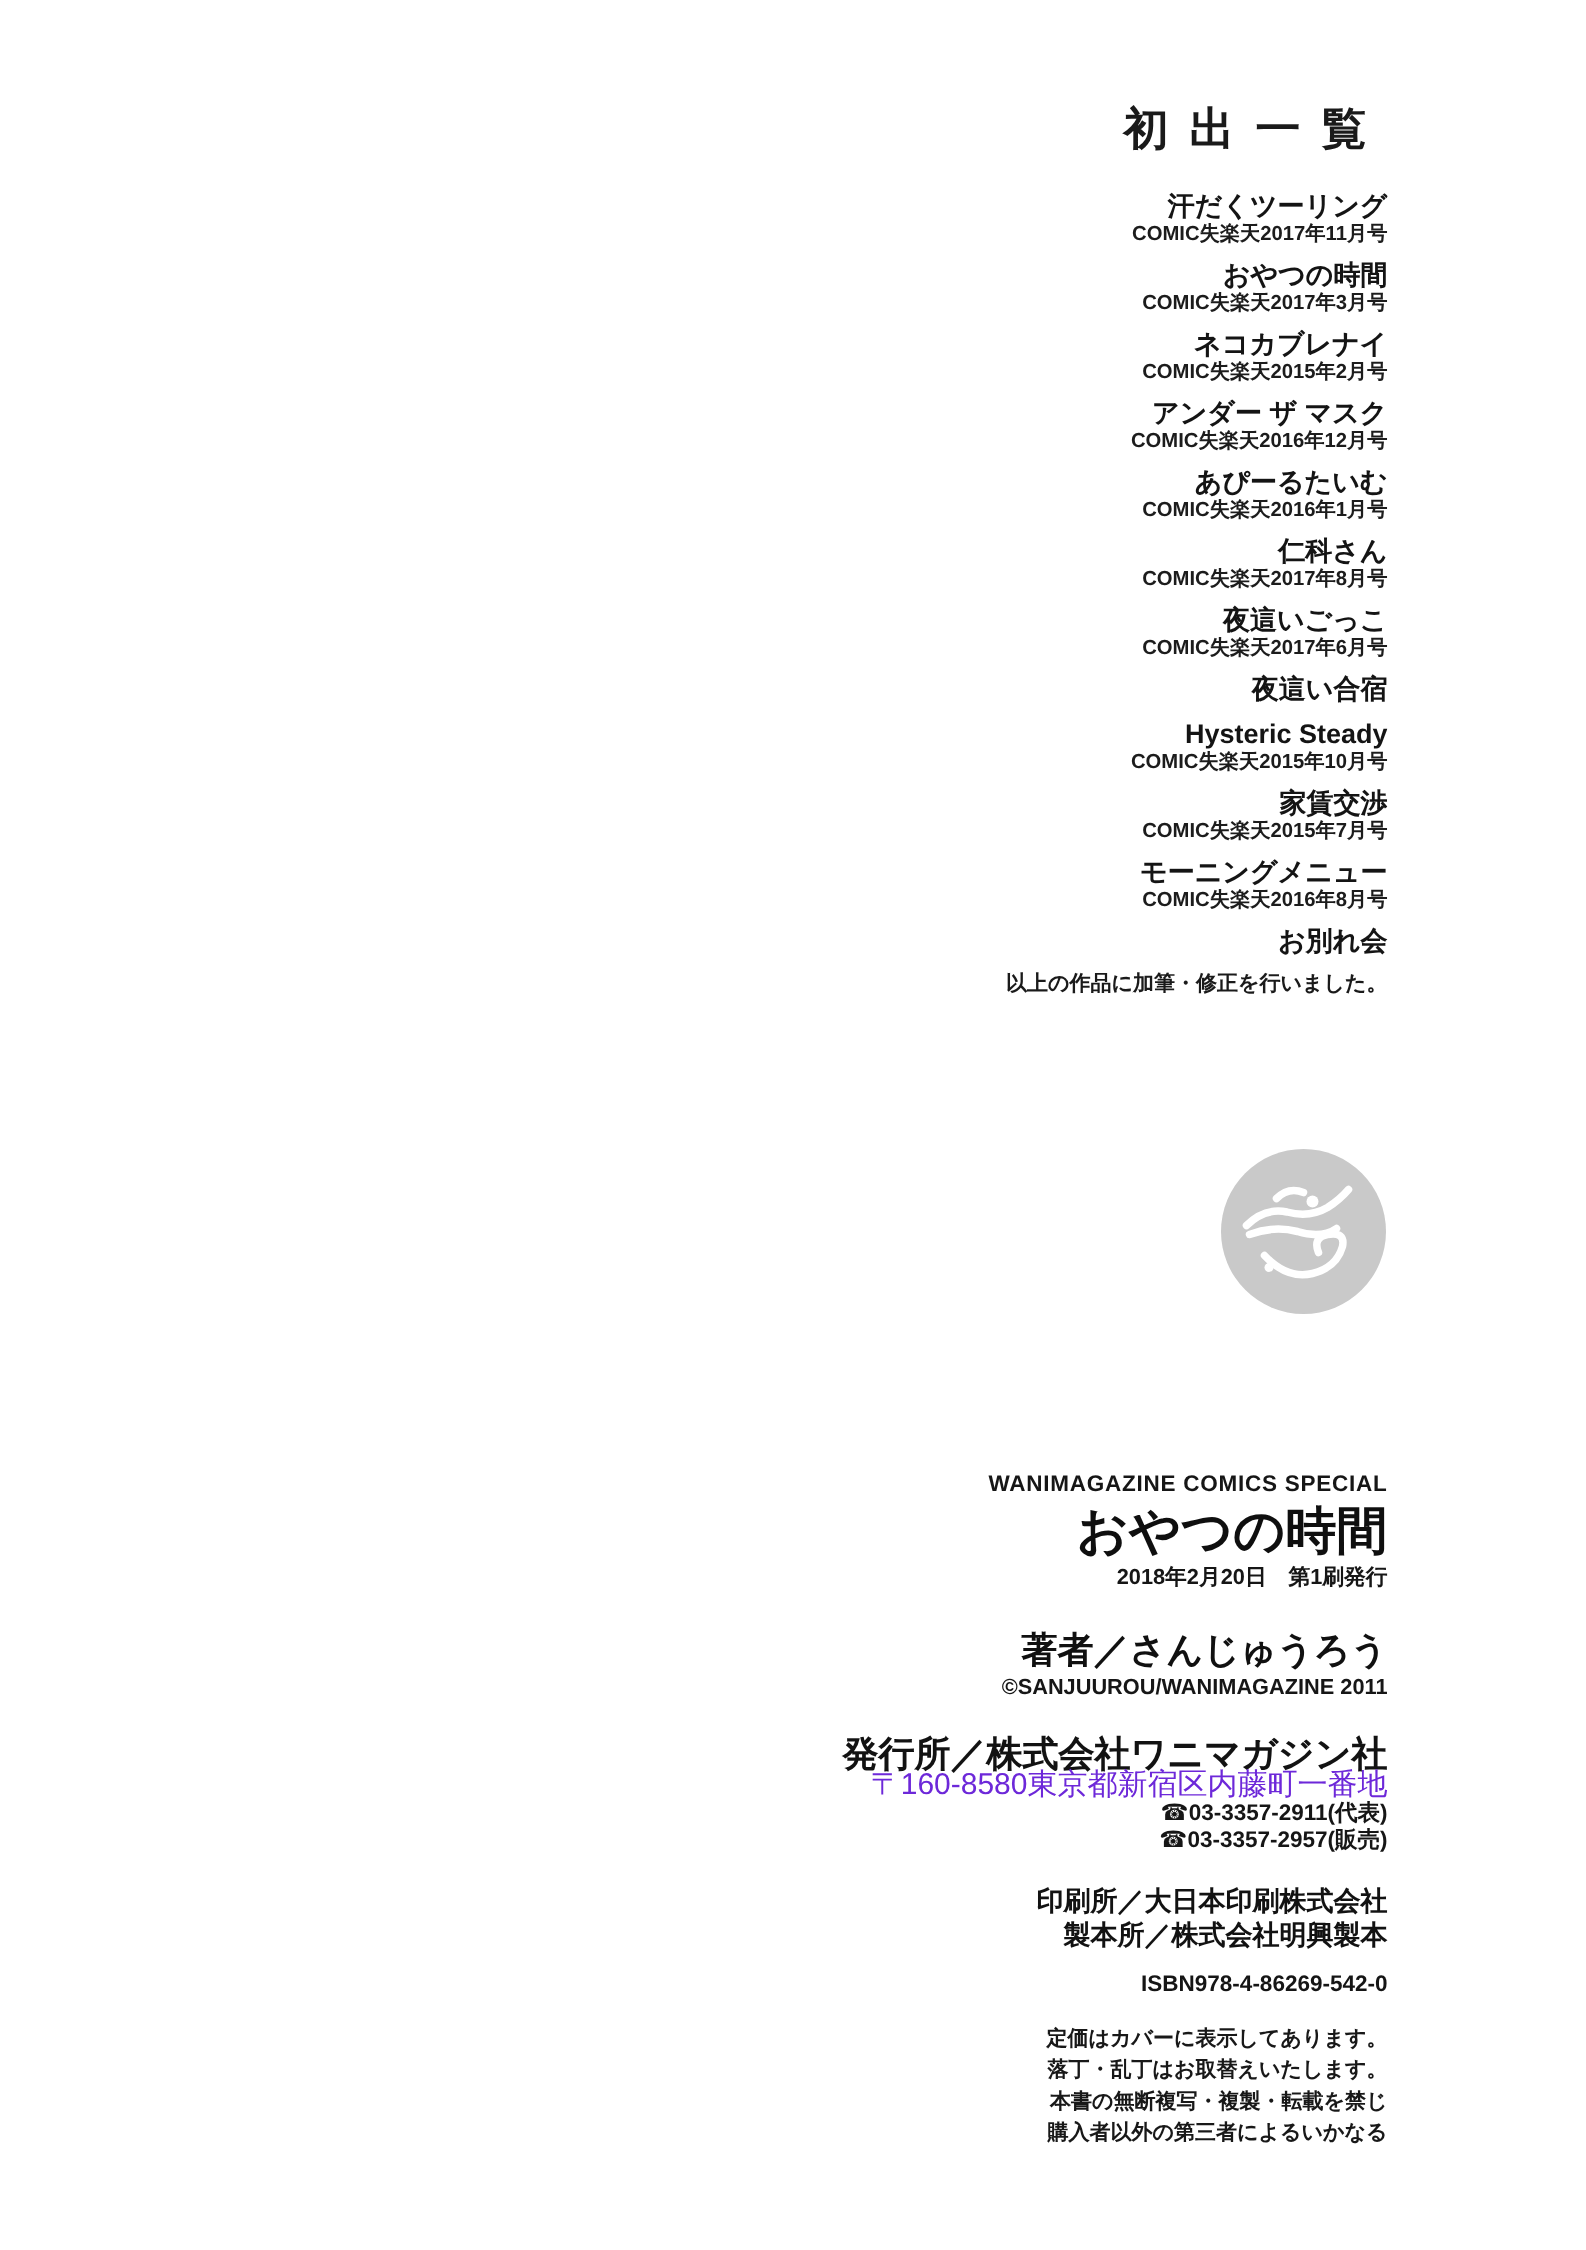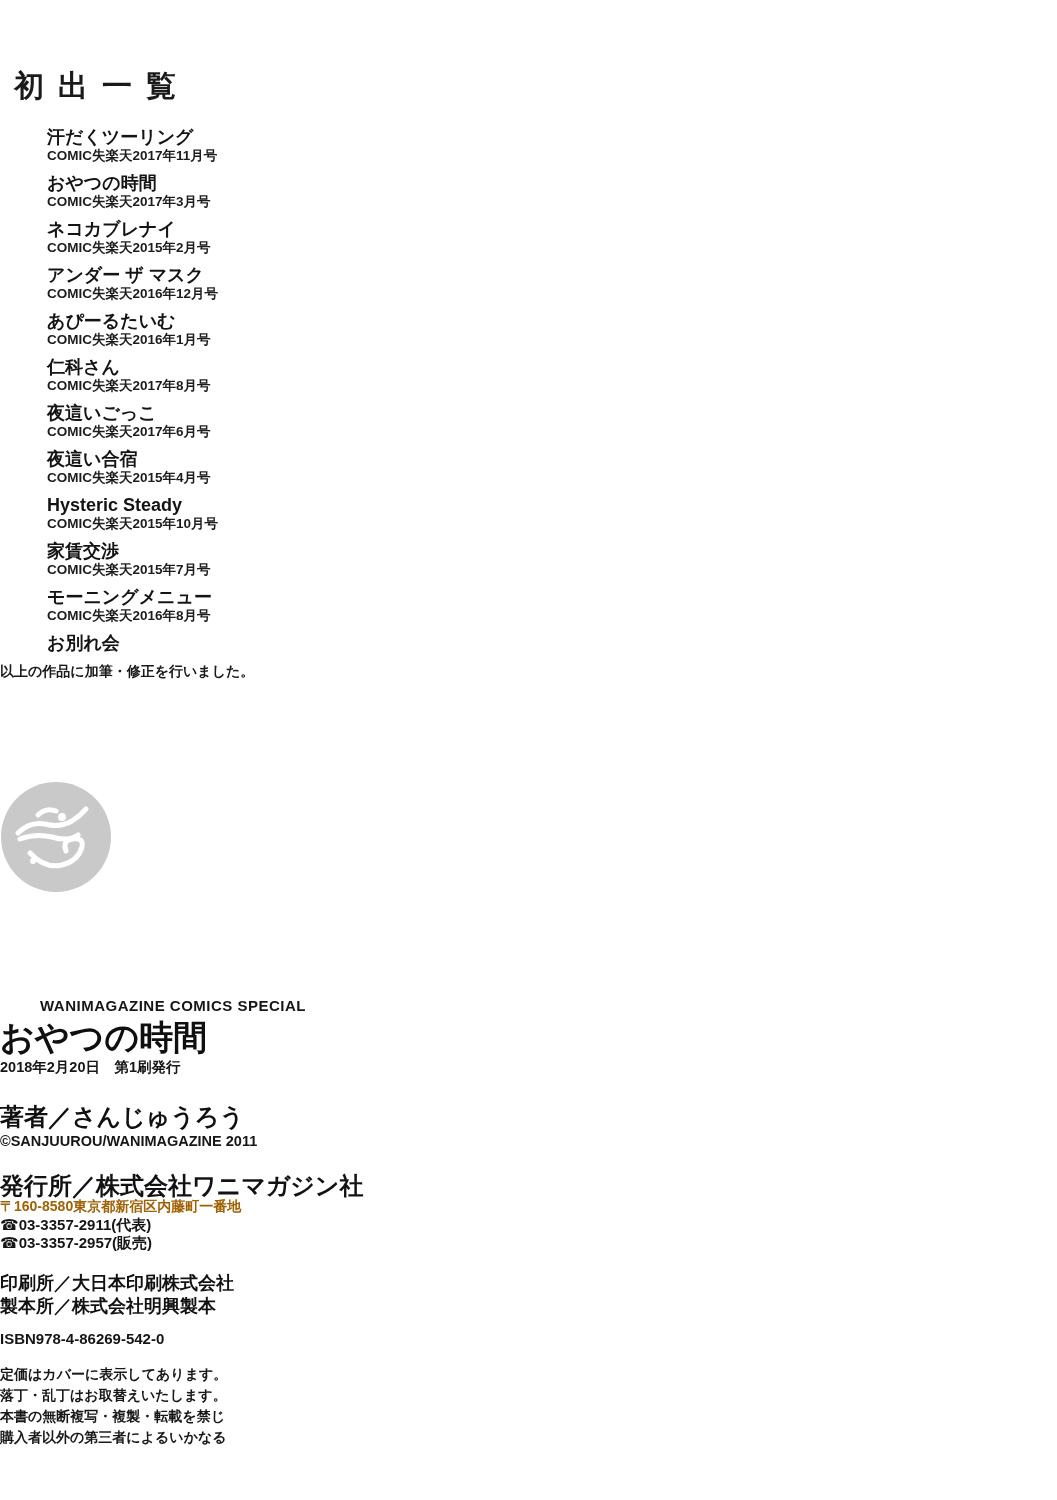--- a/index.html
+++ b/index.html
@@ -1,40 +1,40 @@
 <!DOCTYPE html>
 <html lang="ja"><head>
 <meta charset="utf-8">
 <style>
   html,body{margin:0;padding:0;}
   body{
     width:1057px;height:1500px;background:#ffffff;color:#111111;
     font-family:"Liberation Sans","DejaVu Sans",sans-serif;
     -webkit-font-smoothing:antialiased;
   }
-  .page{width:925px;height:1500px;overflow:hidden;text-align:left;box-sizing:border-box;padding-top:66px;}
+  .page{width:925px;height:1500px;overflow:hidden;text-align:right;box-sizing:border-box;padding-top:66px;}
   .doc-title{
     font-size:30px;font-weight:bold;letter-spacing:14px;padding-left:14px;
     margin:0 0 20px 0;color:#1a1a1a;
   }
   .pub-list{margin:0;padding:0;list-style:none;}
   .pub-entry{margin:0 0 9px 0;padding-left:47px;}
   .pub-title{font-size:18px;font-weight:bold;line-height:21px;color:#141414;}
   .pub-source{font-size:13.5px;font-weight:bold;line-height:16px;color:#1c1c1c;}
   .revision-note{margin-top:4px;font-size:14px;font-weight:bold;color:#1a1a1a;}
   .logo-wrap{margin-top:100px;height:112px;}
   .colophon{margin-top:104px;}
   .series-name{font-size:15px;font-weight:bold;letter-spacing:0.5px;margin-bottom:5px;color:#161616;padding-left:40px;}
   .book-title{font-size:34px;font-weight:bold;line-height:36px;margin-bottom:3px;color:#0f0f0f;}
   .print-date{font-size:14.5px;font-weight:bold;margin-bottom:27px;color:#161616;}
   .author-line{font-size:24px;font-weight:bold;line-height:26px;margin-bottom:3px;color:#101010;}
   .copyright-line{font-size:14.5px;font-weight:bold;margin-bottom:25px;color:#161616;}
   .publisher-person{font-size:19px;font-weight:bold;line-height:23px;color:#121212;}
   .publisher-company{font-size:24px;font-weight:bold;line-height:23px;color:#121212;}
-  .address-line{font-size:14px;font-weight:bold;line-height:19px;color:#a16207;}
+  .address-line{font-size:20px;font-weight:normal;line-height:19px;color:#6d28d9;}
   .phone-line{font-size:15px;font-weight:bold;line-height:18px;color:#161616;}
   .print-block{margin-top:20px;}
   .printer-line,.binder-line{font-size:18px;font-weight:bold;line-height:23px;color:#121212;}
   .isbn-line{margin-top:12px;font-size:15px;font-weight:bold;color:#151515;}
   .notes-block{margin-top:17px;}
   .note-line{font-size:14px;font-weight:bold;line-height:21px;color:#181818;}
 </style>
 </head>
 <body>
 
@@ -66,21 +66,20 @@
     <li class="pub-entry">
       <div class="pub-title">仁科さん</div>
       <div class="pub-source">COMIC失楽天2017年8月号</div>
     </li>
     <li class="pub-entry">
       <div class="pub-title">夜這いごっこ</div>
       <div class="pub-source">COMIC失楽天2017年6月号</div>
     </li>
     <li class="pub-entry">
       <div class="pub-title">夜這い合宿</div>
-      <div class="pub-source">COMIC失楽天2015年4月号</div>
     </li>
     <li class="pub-entry">
       <div class="pub-title">Hysteric Steady</div>
       <div class="pub-source">COMIC失楽天2015年10月号</div>
     </li>
     <li class="pub-entry">
       <div class="pub-title">家賃交渉</div>
       <div class="pub-source">COMIC失楽天2015年7月号</div>
     </li>
     <li class="pub-entry">

